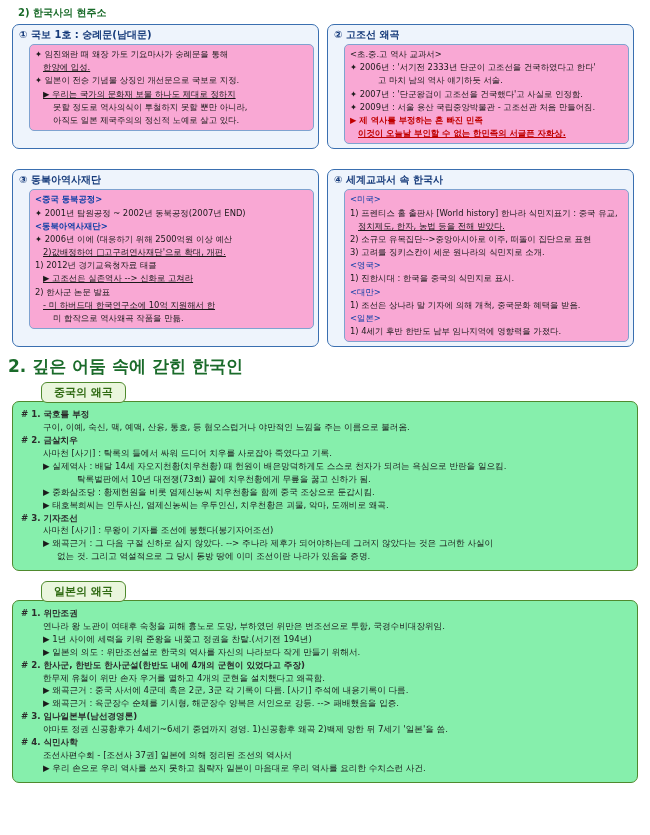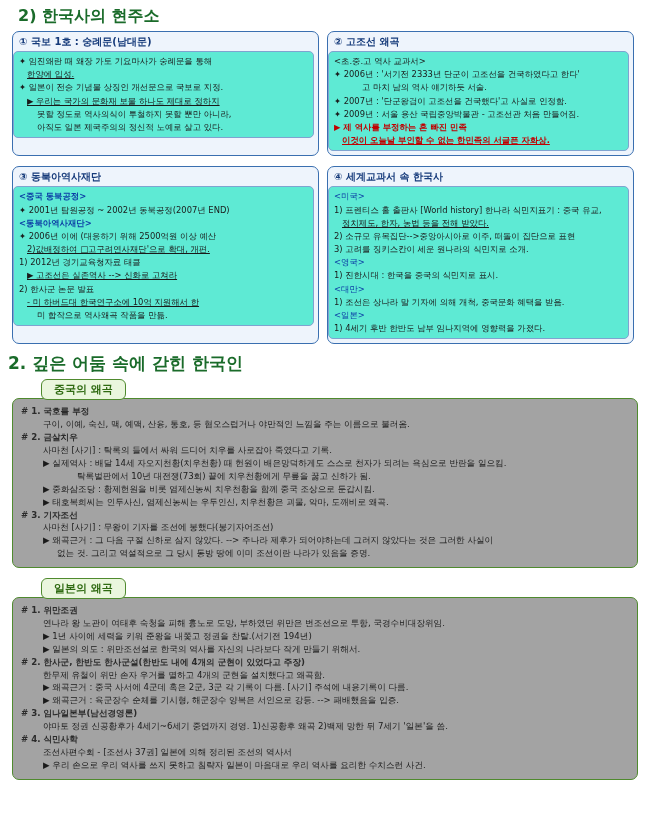--- a/index.html
+++ b/index.html
@@ -18,57 +18,57 @@
   }
   .page {
     position: relative;
     width: 650px;
     height: 835px;
     padding: 0;
   }
   
   .sec-head {
     color: #1a6b2a;
-    font-size: 16px;
+    font-size: 10px;
     font-weight: bold;
     margin: 6px 0 4px 18px;
   }
   .sec-head-2 {
     color: #1a6b2a;
     font-size: 17px;
     font-weight: bold;
     margin: 8px 0 4px 8px;
   }
   
   .grid4 {
     display: flex;
     flex-wrap: wrap;
-    gap: 10px 8px;
+    gap: 20px 8px;
     margin: 0 12px;
   }
   .card {
     width: 307px;
     box-sizing: border-box;
     border: 1px solid #3a6fb0;
     border-radius: 7px;
     background: #eef4fc;
     padding: 0;
     position: relative;
   }
   .card-title {
     font-size: 10px;
     font-weight: bold;
     color: #153a7a;
     padding: 3px 6px 2px 6px;
   }
   .card-body {
-    background: #5eead4;
+    background: #f9a8d4;
     border: 1px solid #7fa3d0;
     border-radius: 5px;
-    margin: 0 4px 4px 0;
+    margin: 0 4px 4px 16px;
     padding: 3px 5px;
     font-size: 8.4px;
     line-height: 1.45;
     color: #1a1a1a;
     min-height: 78px;
   }
   .card-body.tall { min-height: 108px; }
   .b-line { margin: 0 0 1px 0; }
   .ind1 { padding-left: 8px; text-decoration: underline; }
   .ind2 { padding-left: 18px; }
@@ -91,21 +91,21 @@
     font-weight: bold;
     font-size: 11px;
     padding: 2px 12px;
     margin-left: 29px;
     position: relative;
     z-index: 2;
   }
   .green-box {
     border: 1.2px solid #4f8a2e;
     border-radius: 7px;
-    background: #a3a3a3;
+    background: #86efac;
     padding: 6px 8px 7px 8px;
     margin-top: -2px;
     font-size: 8.6px;
     line-height: 1.5;
     color: #1a1a1a;
   }
   .g-head {
     font-weight: bold;
     color: #2b2b2b;
     margin-top: 2px;

